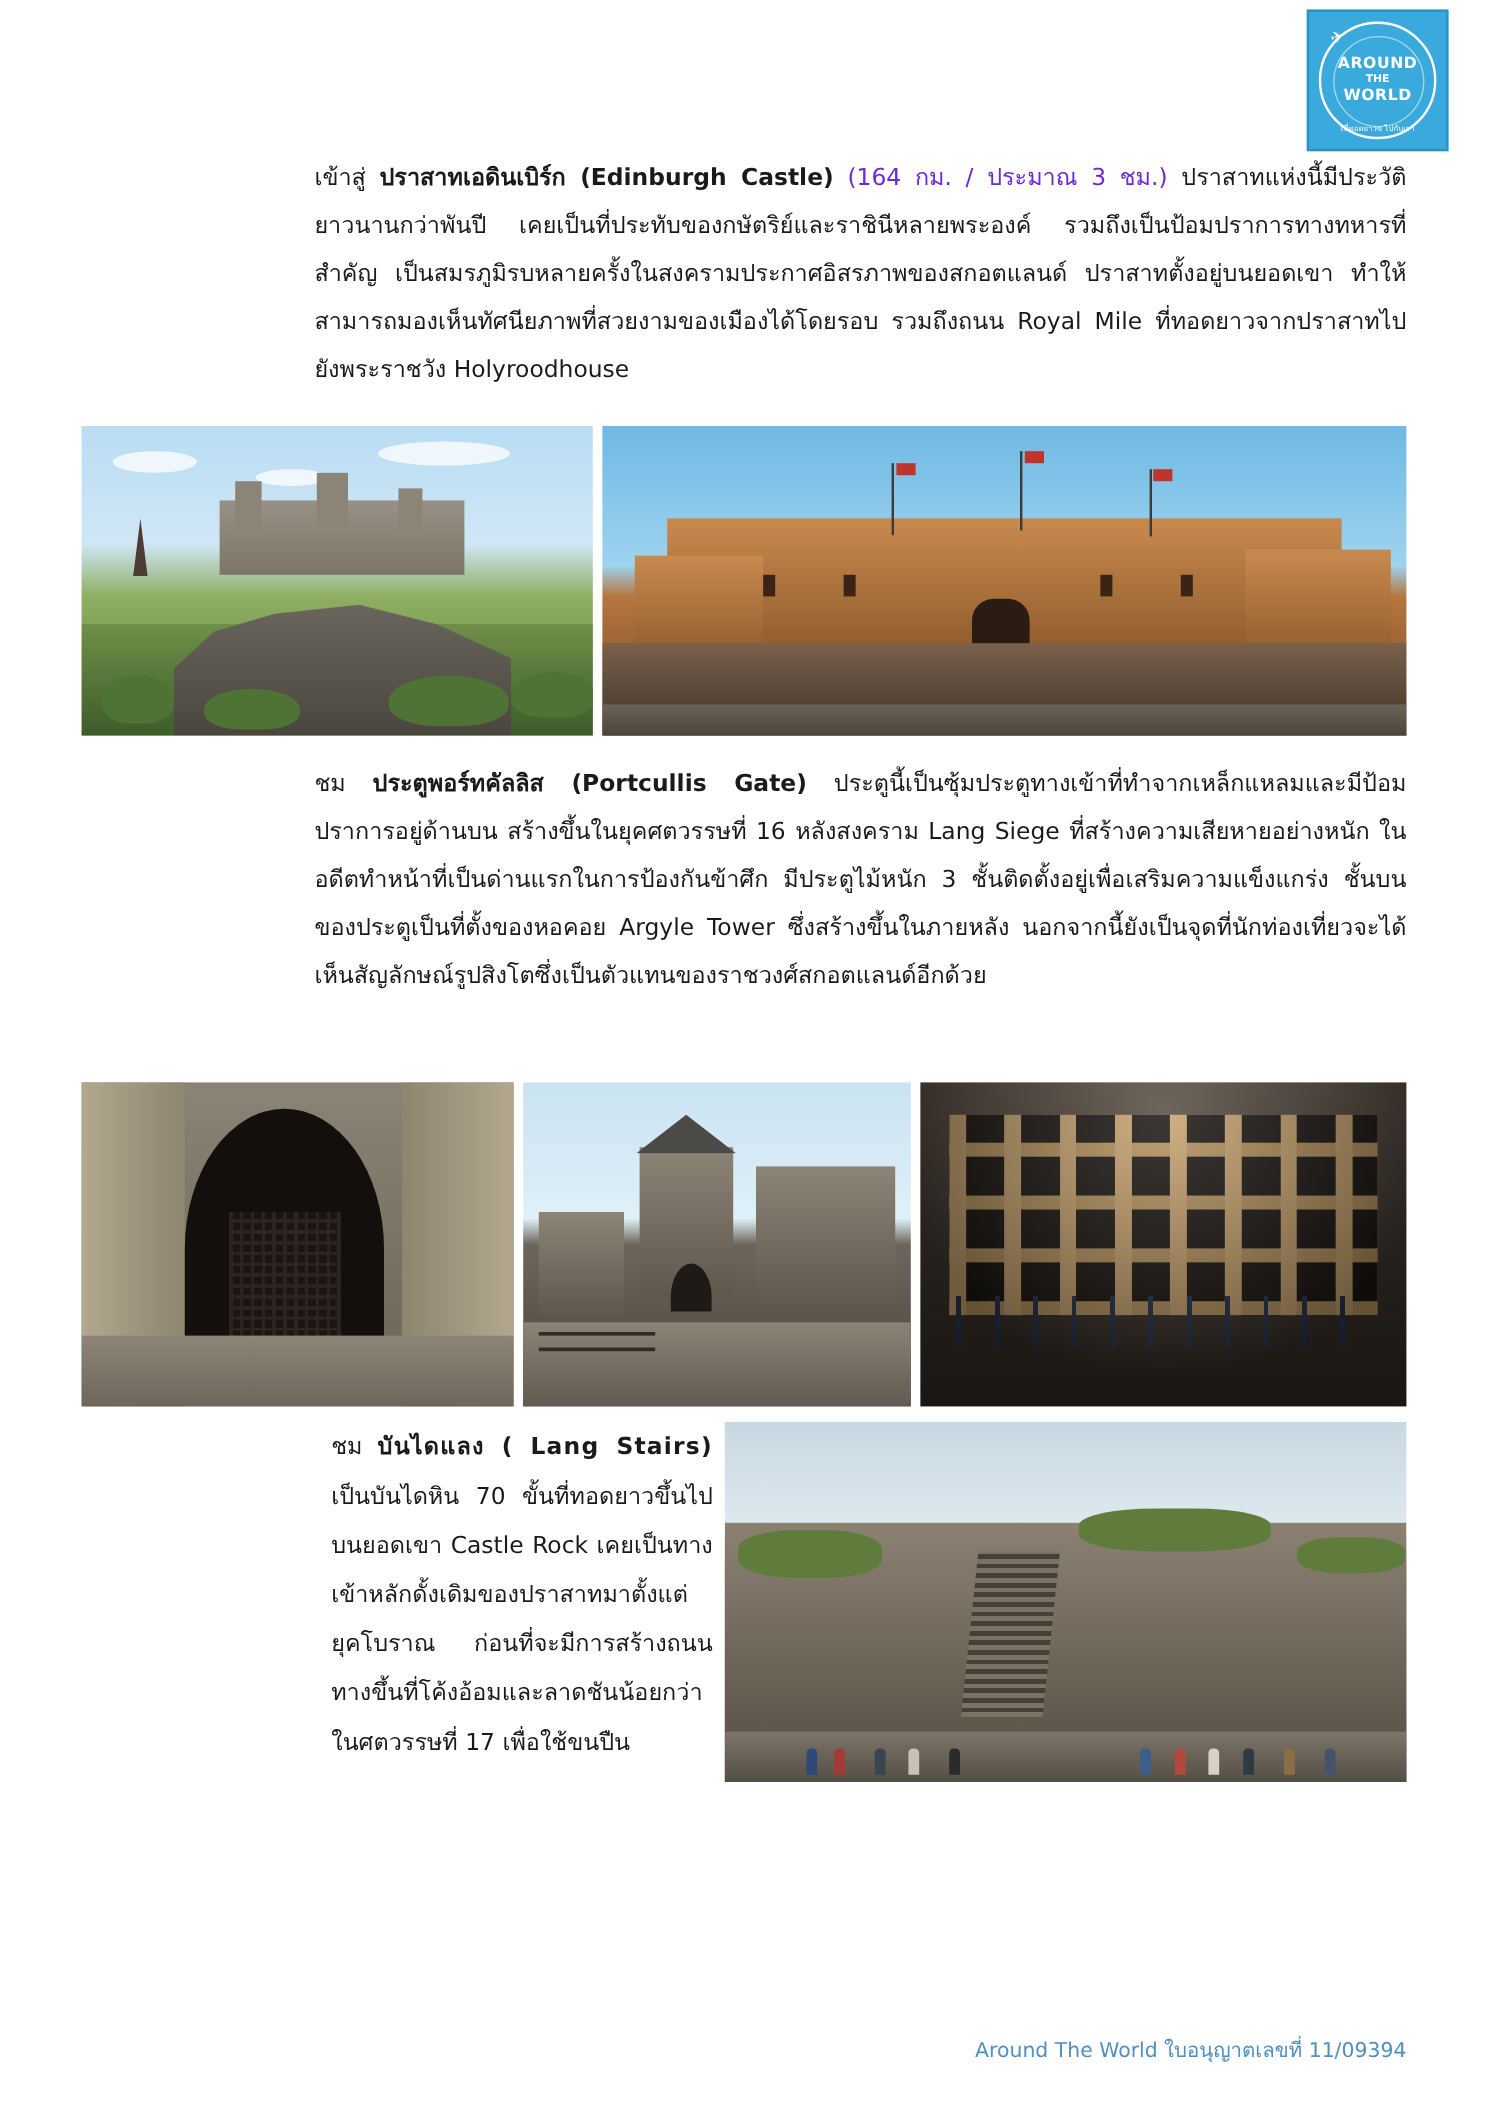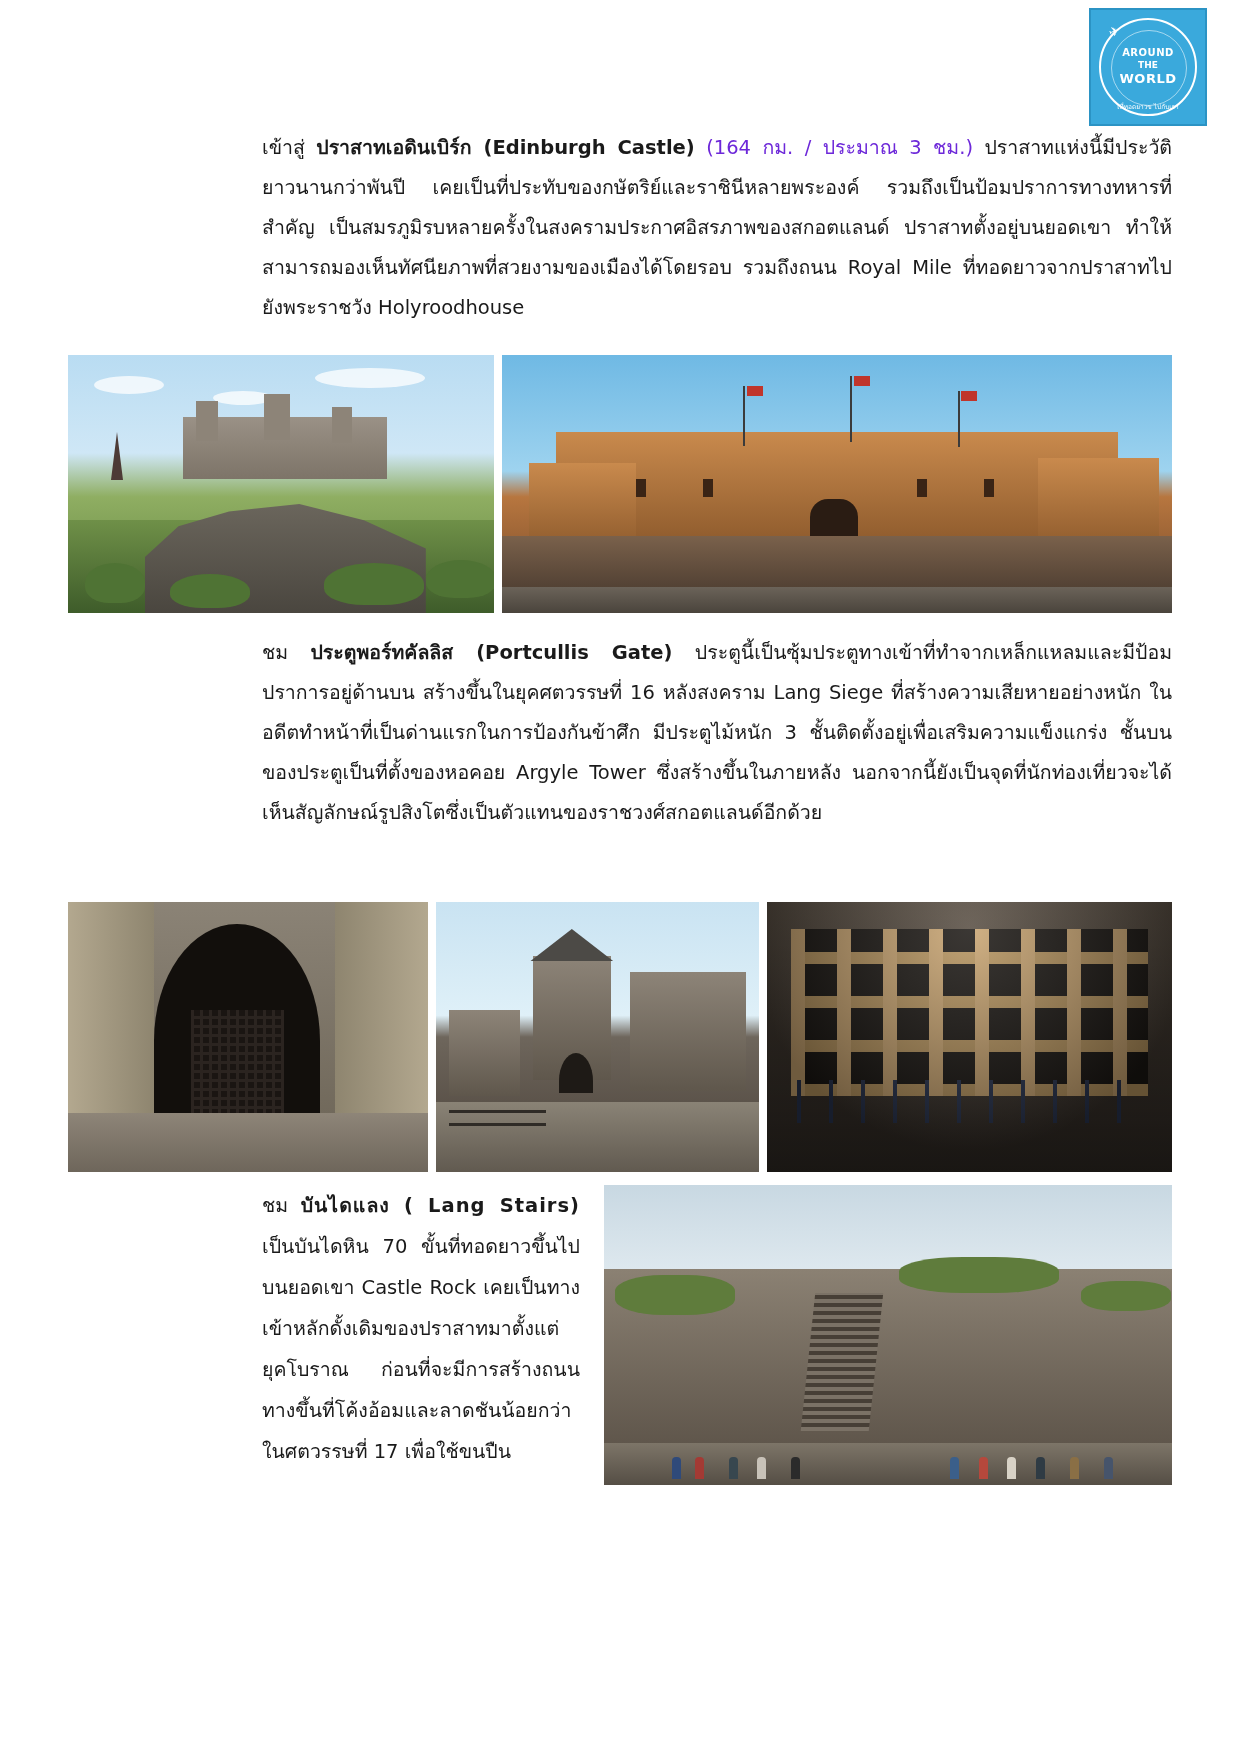--- a/index.html
+++ b/index.html
@@ -50,21 +50,21 @@
     position: absolute;
     top: 8px;
     left: 8px;
     right: 8px;
     bottom: 8px;
     border: 2px solid #ffffff;
     border-radius: 50%;
     box-sizing: border-box;
   }
   .logo-text-top {
-    font-size: 10px;
+    font-size: 13px;
     font-weight: bold;
     letter-spacing: 0.5px;
     line-height: 1.05;
     text-align: left;
     z-index: 2;
   }
   .logo-text-mid {
     font-size: 9px;
     font-weight: bold;
     z-index: 2;
@@ -203,21 +203,21 @@
   .p6 .stairs { position:absolute; left:36%; top:36%; width:12%; height:46%;
     background: repeating-linear-gradient(0deg,#7b7266 0 4px,#473f36 4px 8px); transform: skewX(-6deg); }
   .p6 .crowd { position:absolute; bottom:2%; left:0; width:100%; height:16%; }
   .p6 .person { position:absolute; bottom:0; width:9px; height:22px; border-radius:4px 4px 0 0; }
   .p6 .ground3 { position:absolute; bottom:0; left:0; width:100%; height:14%;
     background:linear-gradient(180deg,#7d7568,#554e45); }
 
   
   .lang-block {
     position: absolute;
-    left: 262px;
+    left: 276px;
     top: 1185px;
     width: 318px;
   }
   .lang-block p {
     margin: 0;
     font-size: 19.5px;
     line-height: 41px;
     text-align: justify;
     text-justify: inter-word;
   }
@@ -344,14 +344,15 @@
         <div class="person" style="left:61%;background:#3b5f8a;"></div>
         <div class="person" style="left:66%;background:#b5483c;"></div>
         <div class="person" style="left:71%;background:#d8d2c6;"></div>
         <div class="person" style="left:76%;background:#2f3b44;"></div>
         <div class="person" style="left:82%;background:#8a6f45;"></div>
         <div class="person" style="left:88%;background:#46546b;"></div>
       </div>
     </div>
   </div>
 
+  <div class="footer">Around The World ใบอนุญาตเลขที่ 11/09394</div>
 
 </div>
 
 </body></html>

